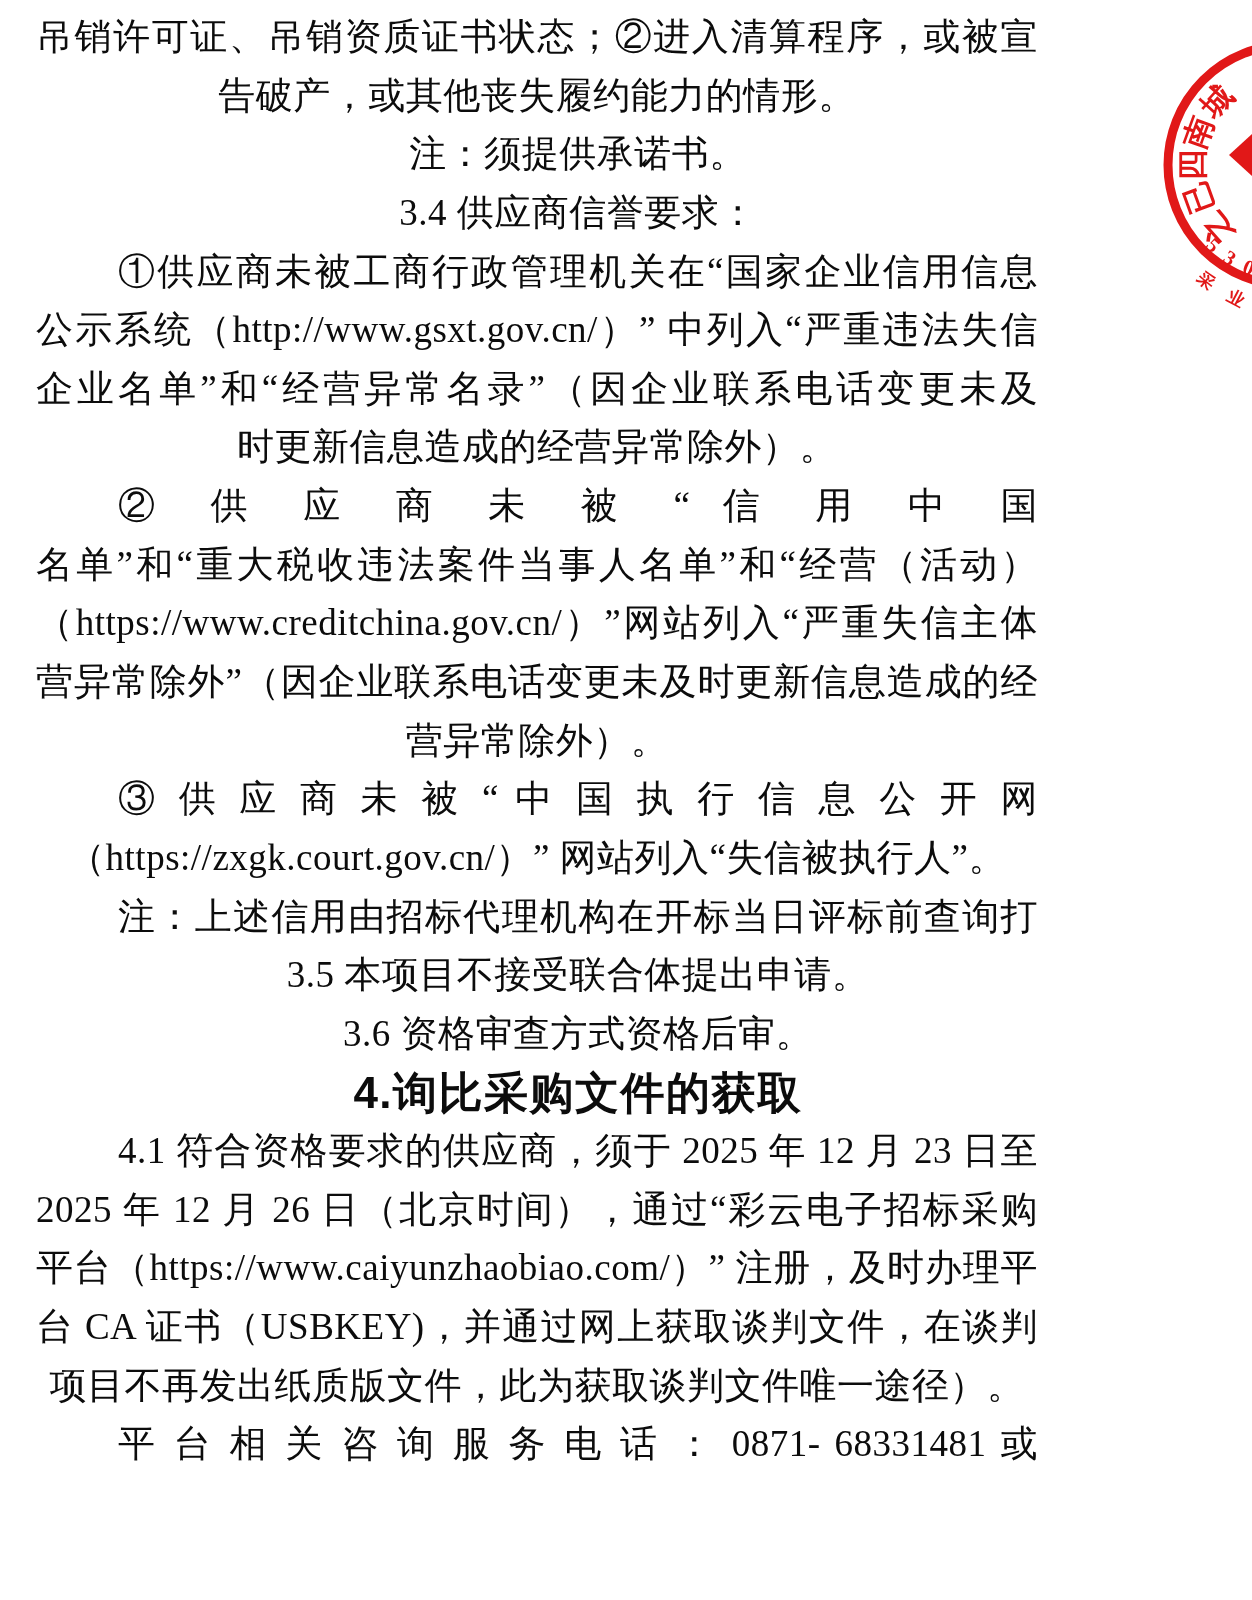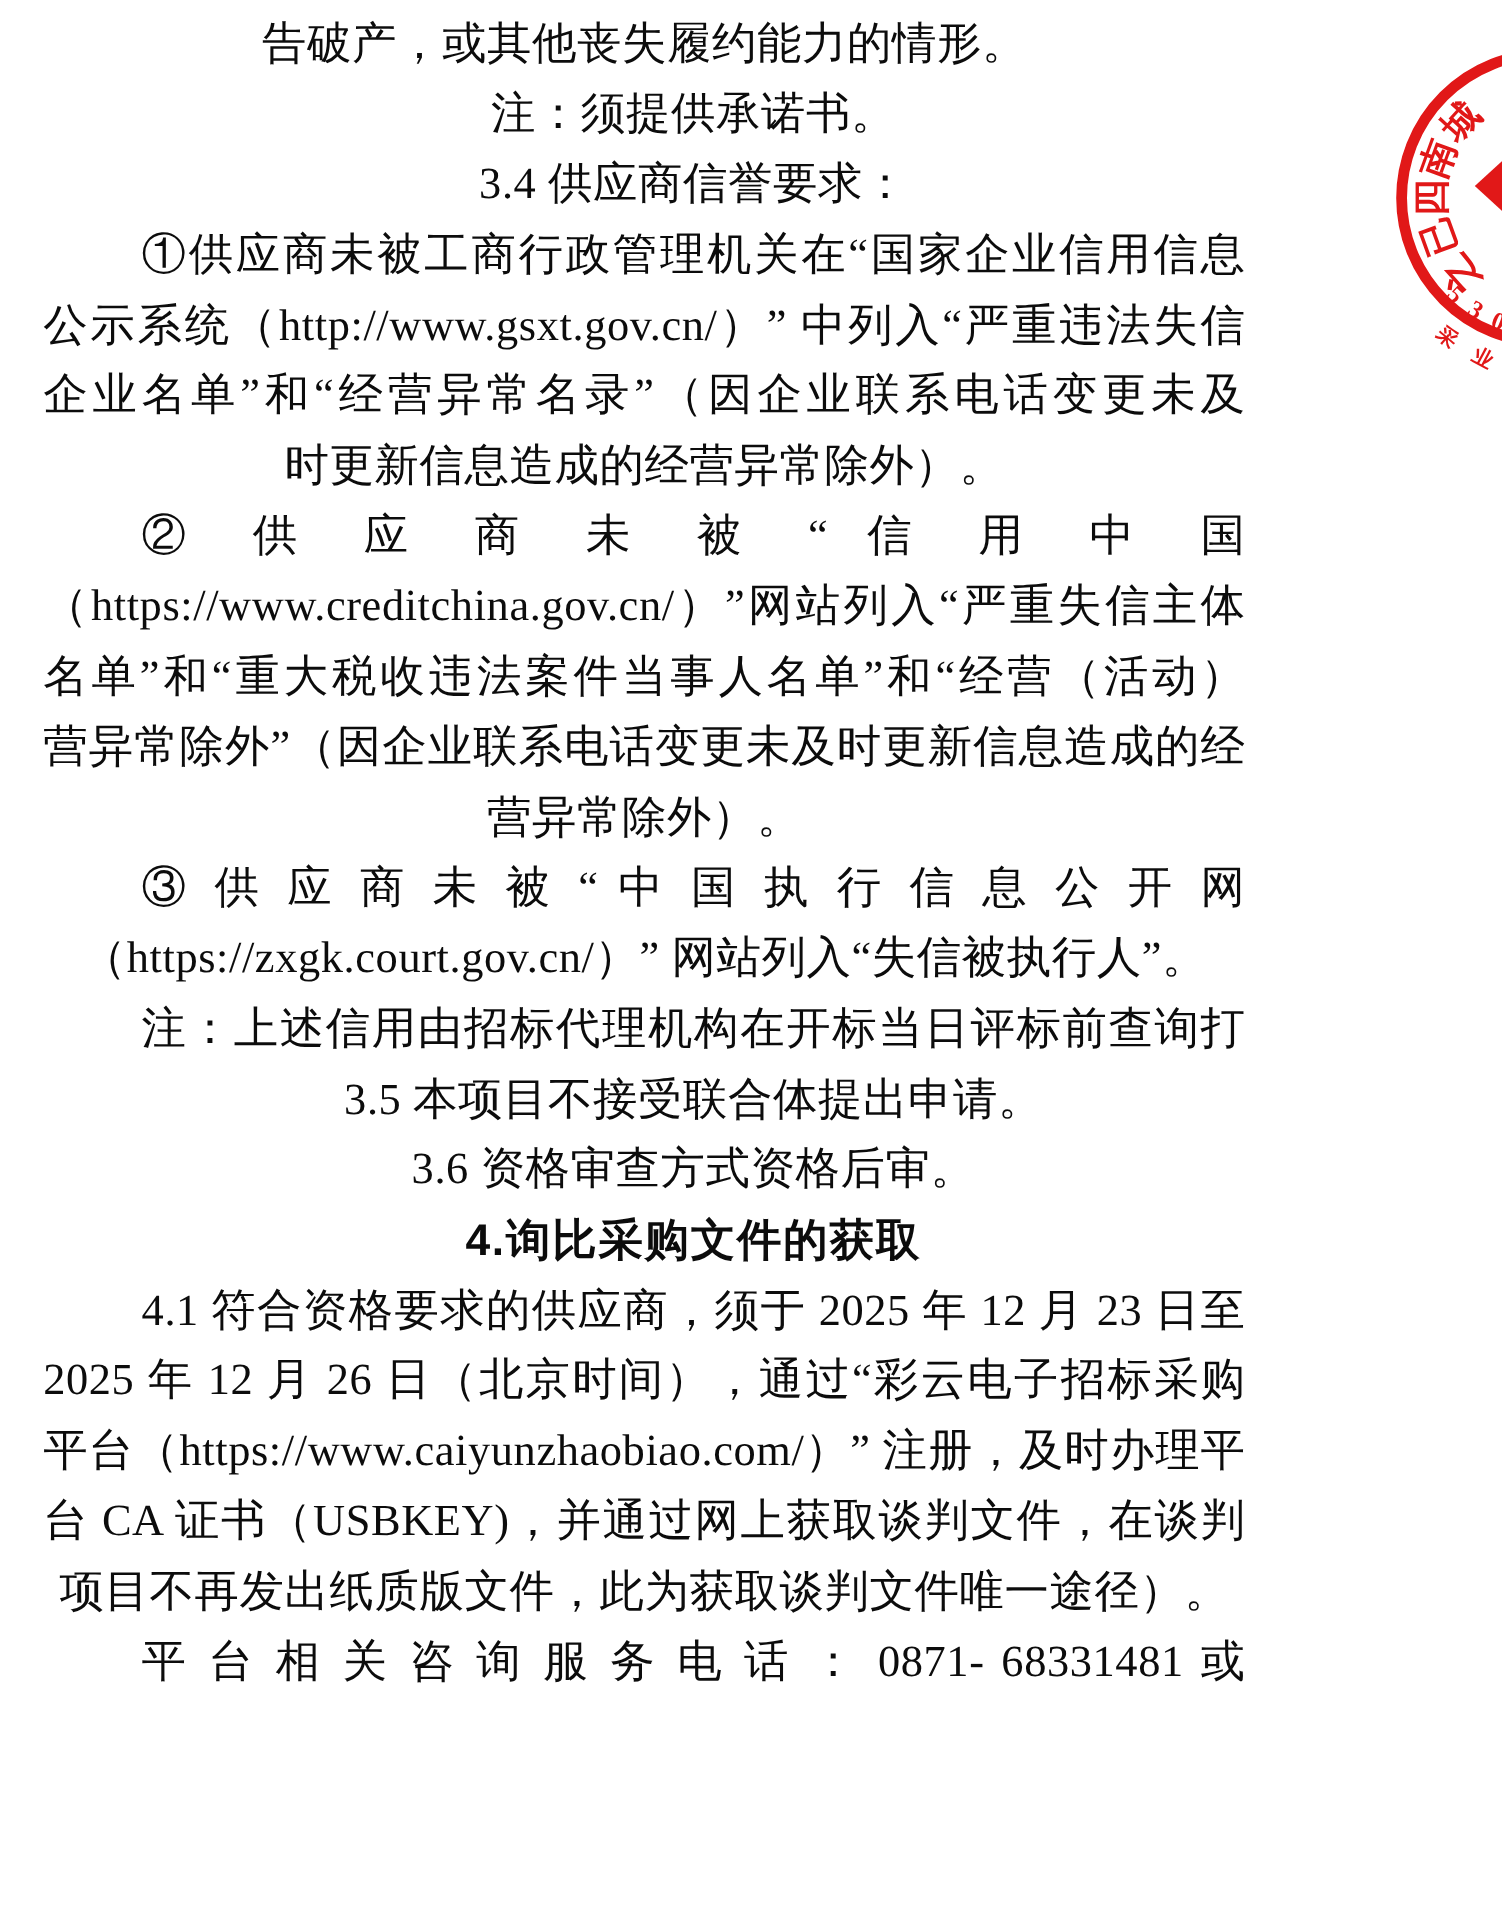--- a/index.html
+++ b/index.html
@@ -34,21 +34,21 @@
     text-align: justify;
     text-align-last: justify;
     white-space: normal;
   }
   .indent {
     padding-left: 82px;
   }
   .heading {
     font-family: "Liberation Sans", "DejaVu Sans", sans-serif;
     font-weight: bold;
-    font-size: 37px;
+    font-size: 44px;
     letter-spacing: 1.5px;
   }
   .seal {
     position: absolute;
     left: 1157px;
     top: 30px;
     width: 95px;
     height: 280px;
     pointer-events: none;
   }
@@ -58,30 +58,31 @@
     font-weight: bold;
   }
   .seal .ring-char { font-size: 31px; }
   .seal .code-digit { font-size: 21px; }
   .seal .extra-char { font-size: 17px; }
 </style>
 </head>
 <body>
 
 <div class="doc">
+  <div class="ln fill">吊销许可证、吊销资质证书状态；②进入清算程序，或被宣</div>
   <div class="ln">告破产，或其他丧失履约能力的情形。</div>
   <div class="ln indent">注：须提供承诺书。</div>
   <div class="ln indent">3.4 供应商信誉要求：</div>
   <div class="ln fill indent">①供应商未被工商行政管理机关在“国家企业信用信息</div>
   <div class="ln fill">公示系统（http://www.gsxt.gov.cn/）” 中列入“严重违法失信</div>
   <div class="ln fill">企业名单”和“经营异常名录”（因企业联系电话变更未及</div>
   <div class="ln">时更新信息造成的经营异常除外）。</div>
   <div class="ln fill indent">② 供 应 商 未 被 “ 信 用 中 国</div>
+  <div class="ln fill">名单”和“重大税收违法案件当事人名单”和“经营（活动）</div>
   <div class="ln fill">（https://www.creditchina.gov.cn/）”网站列入“严重失信主体</div>
-  <div class="ln fill">名单”和“重大税收违法案件当事人名单”和“经营（活动）</div>
   <div class="ln fill">营异常除外”（因企业联系电话变更未及时更新信息造成的经</div>
   <div class="ln">营异常除外）。</div>
   <div class="ln fill indent">③ 供 应 商 未 被 “ 中 国 执 行 信 息 公 开 网</div>
   <div class="ln">（https://zxgk.court.gov.cn/）” 网站列入“失信被执行人”。</div>
   <div class="ln fill indent">注：上述信用由招标代理机构在开标当日评标前查询打</div>
   <div class="ln indent">3.5 本项目不接受联合体提出申请。</div>
   <div class="ln indent">3.6 资格审查方式资格后审。</div>
   <div class="ln heading indent">4.询比采购文件的获取</div>
   <div class="ln fill indent">4.1 符合资格要求的供应商，须于 2025 年 12 月 23 日至</div>
   <div class="ln fill">2025 年 12 月 26 日（北京时间），通过“彩云电子招标采购</div>

